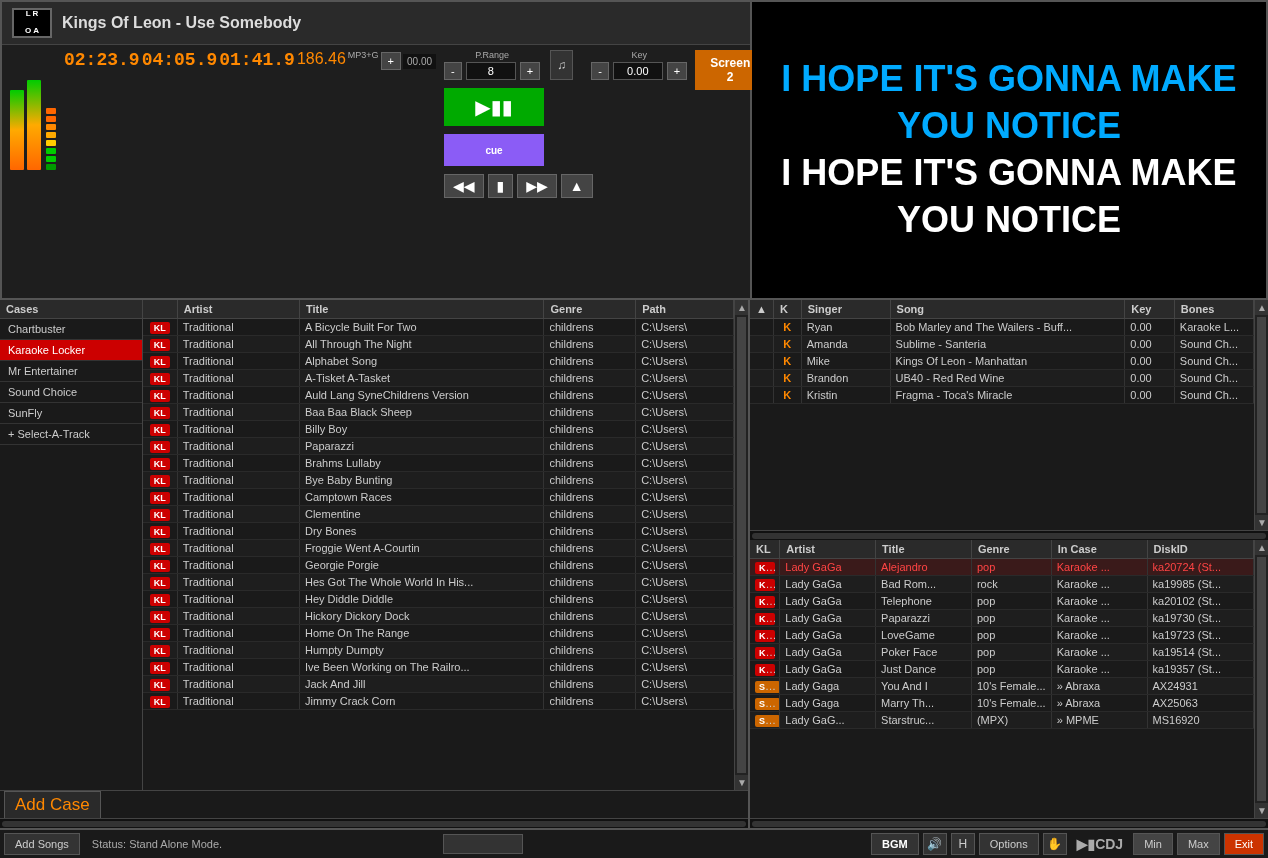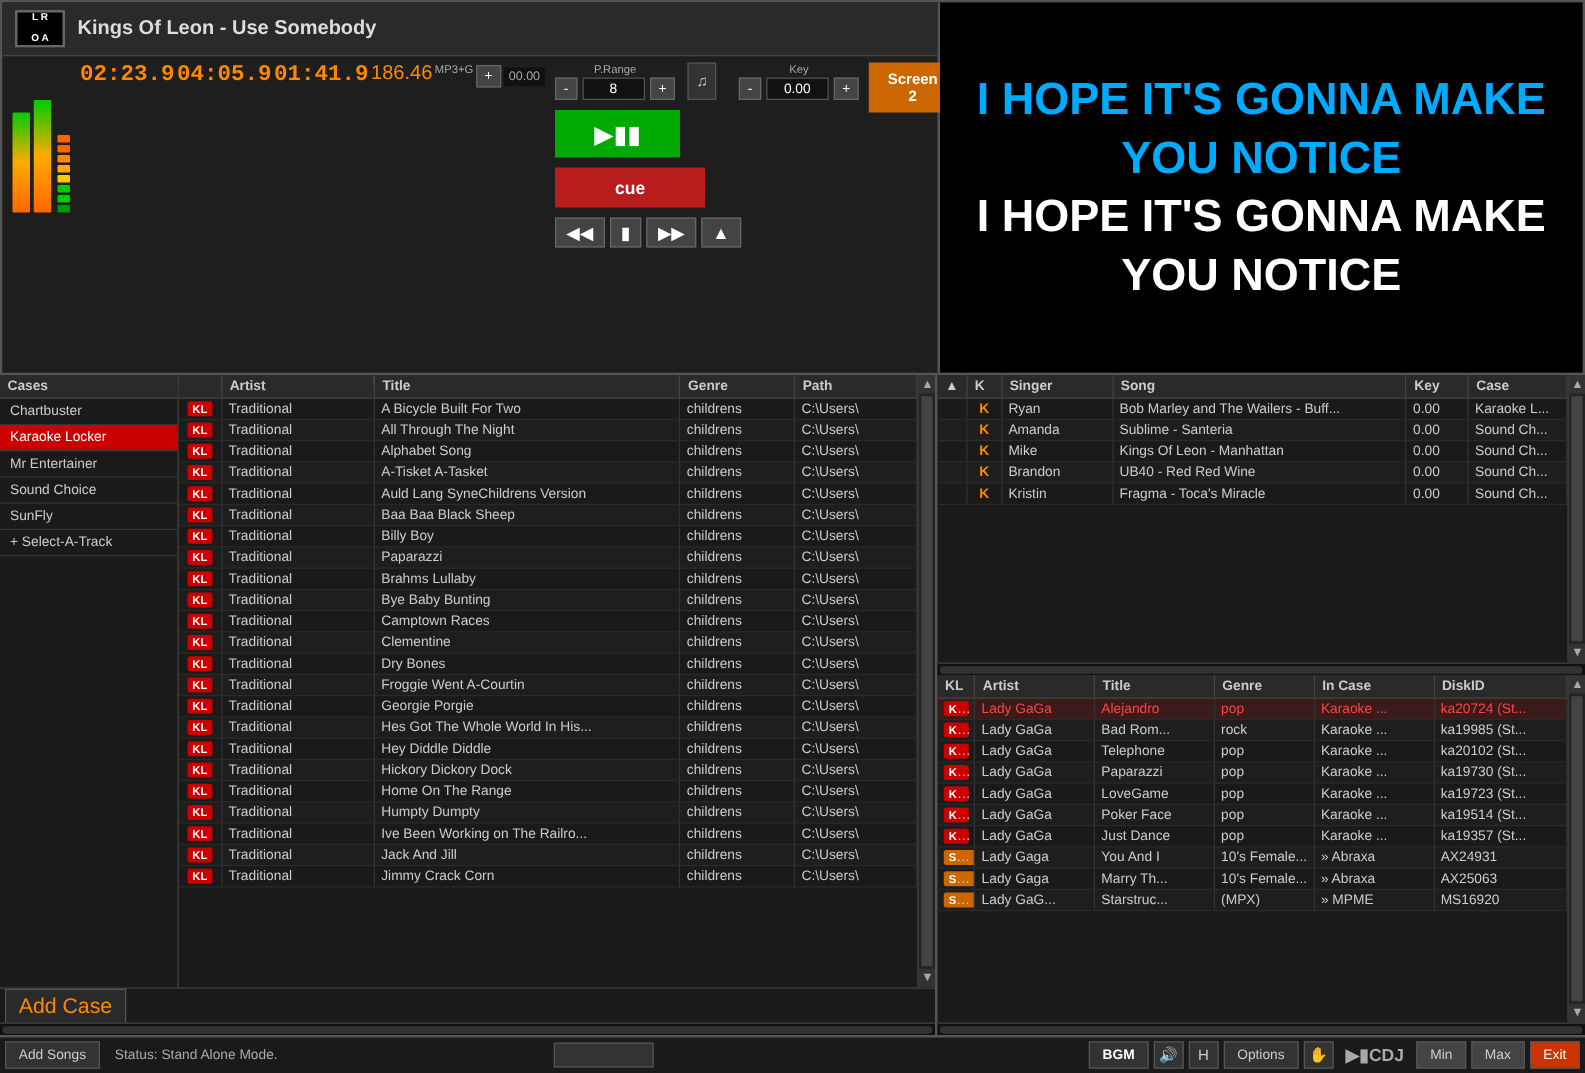--- a/index.html
+++ b/index.html
@@ -167,27 +167,27 @@
       height: 38px;
       cursor: pointer;
       display: flex;
       align-items: center;
       justify-content: center;
       font-size: 20px;
       color: white;
     }
 
     #cue-btn {
-      background: #b91c1c;
+      background: #8b5cf6;
       border: none;
-      width: 120px;
+      width: 100px;
       height: 32px;
       cursor: pointer;
       color: white;
-      font-size: 14px;
+      font-size: 10px;
       font-weight: bold;
     }
 
     #transport-row {
       display: flex;
       gap: 4px;
       align-items: center;
       margin-top: 4px;
     }
 
@@ -794,21 +794,21 @@
       <div class="section-with-scroll">
         <div class="table-scroll-area">
           <table>
             <thead>
               <tr>
                 <th style="width:20px;">▲</th>
                 <th style="width:28px;">K</th>
                 <th style="width:90px;">Singer</th>
                 <th style="width:240px;">Song</th>
                 <th style="width:50px;">Key</th>
-                <th style="width:80px;">Case</th>
+                <th style="width:80px;">Bones</th>
               </tr>
             </thead>
             <tbody id="queue-tbody">
                 <tr>
     <td style="width:20px;"></td>
     <td style="width:28px;text-align:center;"><span style="color:#ff8800;font-weight:bold;">K</span></td>
     <td style="width:90px;">Ryan</td>
     <td style="width:240px;">Bob Marley and The Wailers - Buff...</td>
     <td style="width:50px;">0.00</td>
     <td style="width:80px;">Karaoke L...</td>

